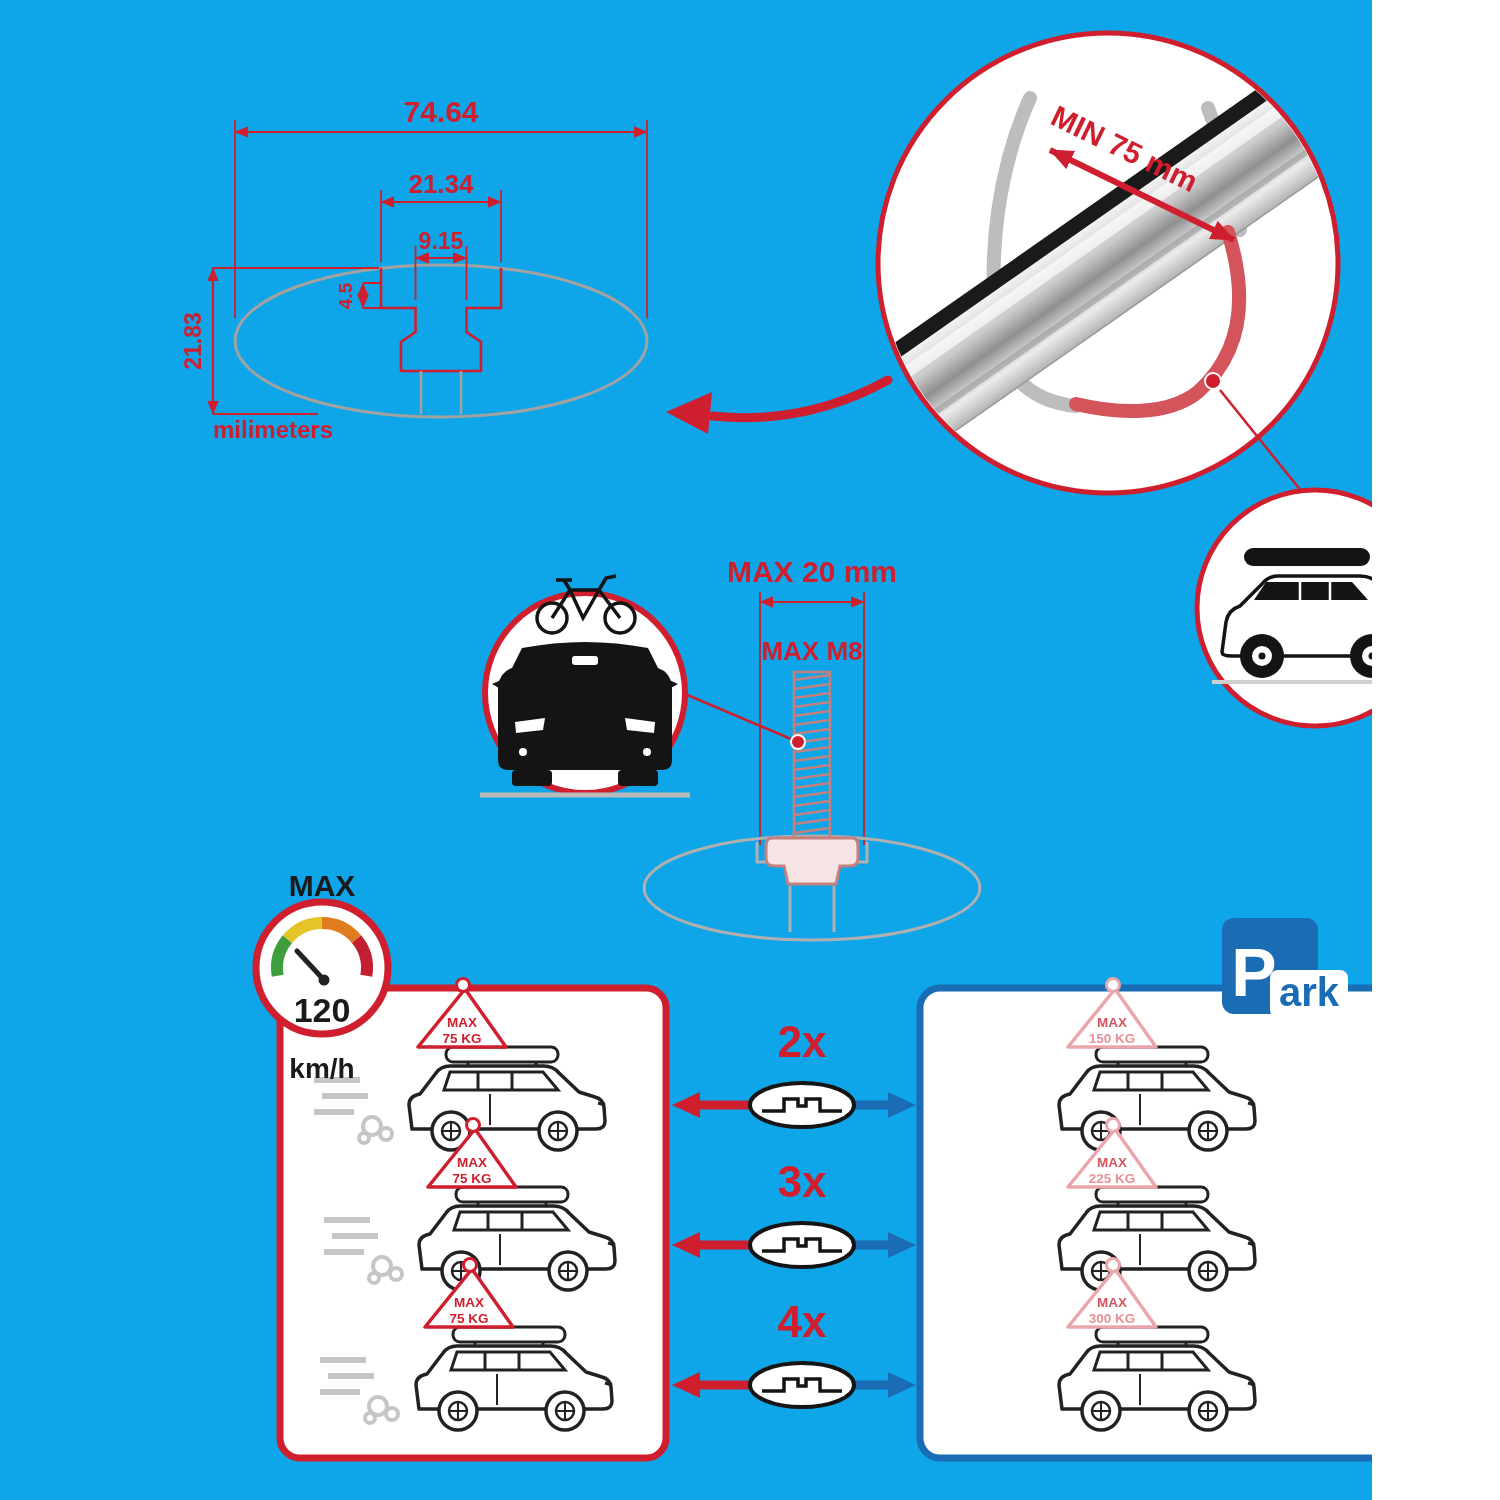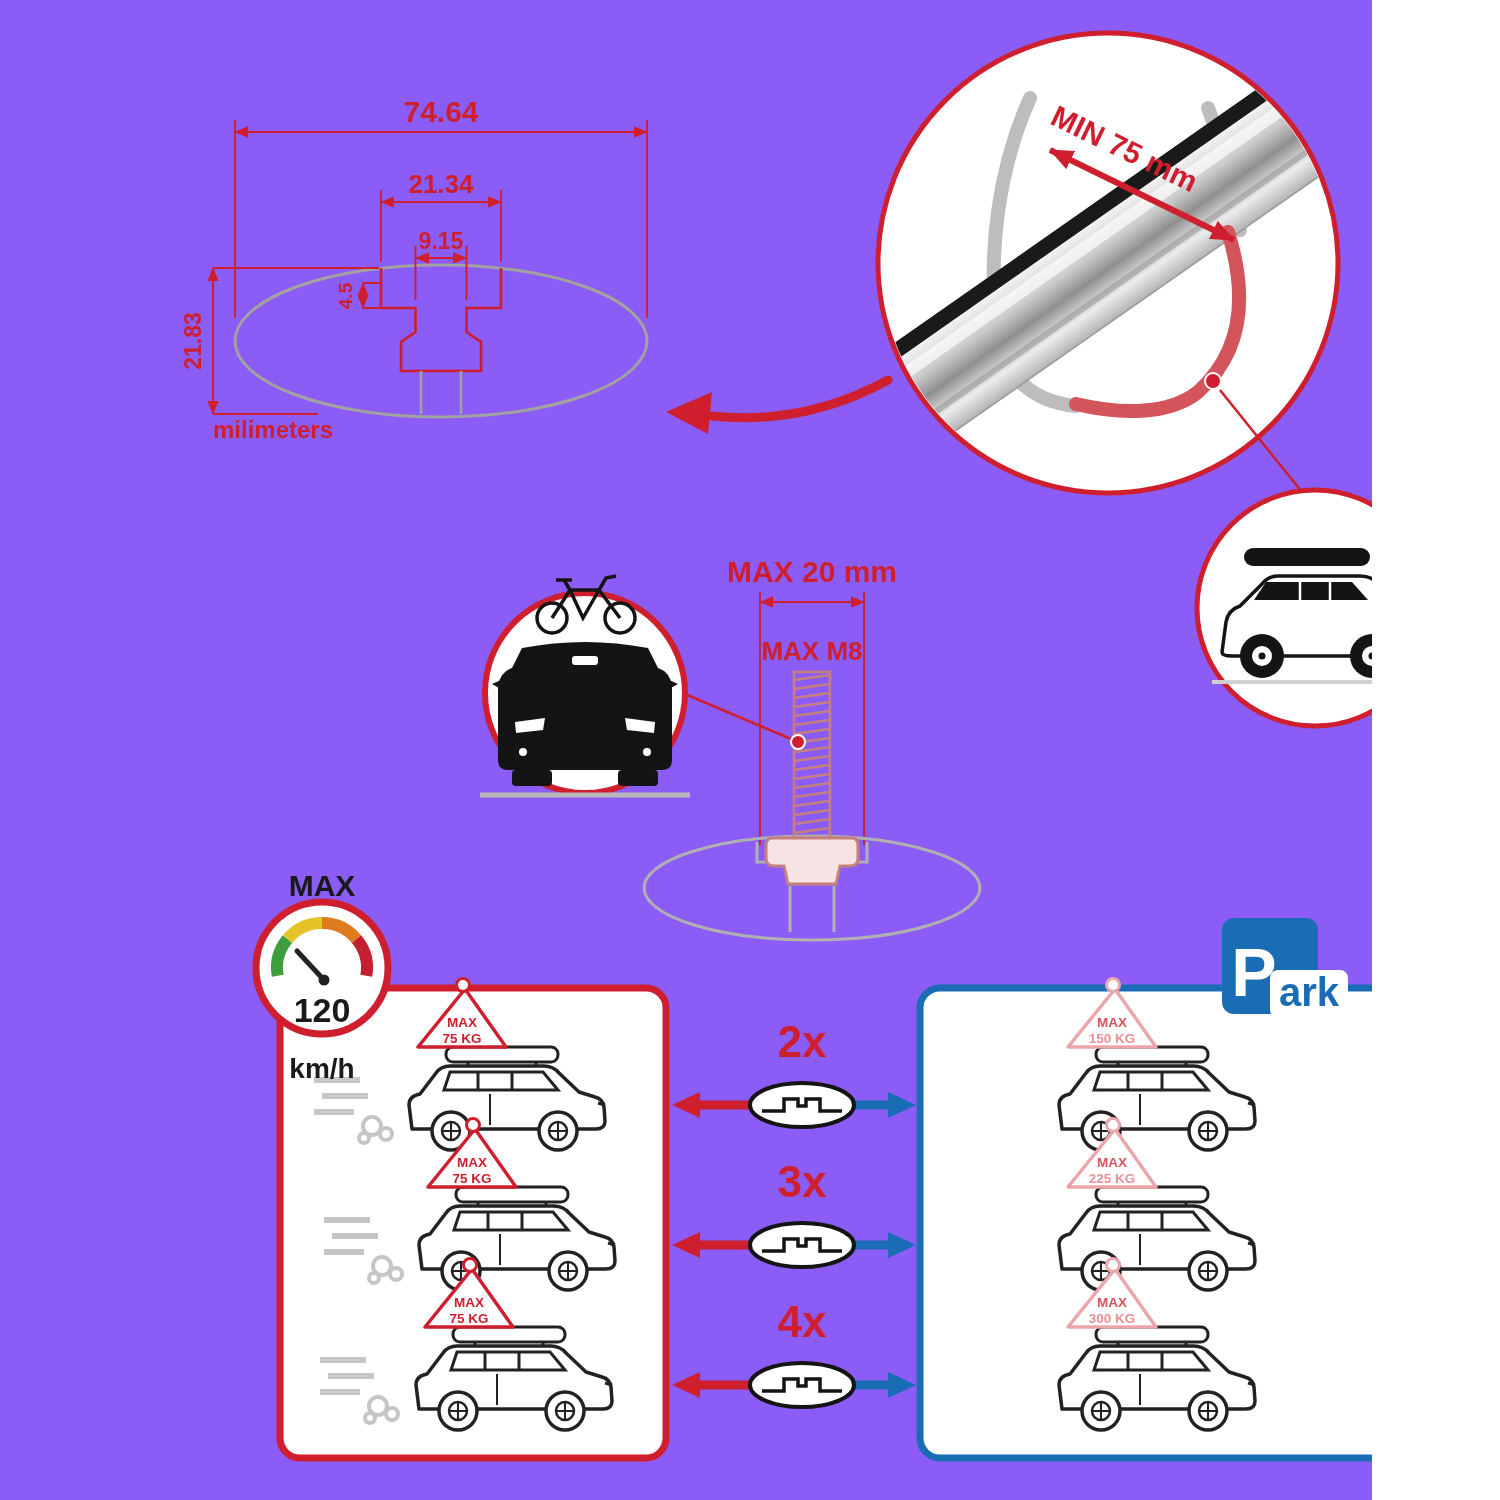--- a/index.html
+++ b/index.html
@@ -1,16 +1,16 @@
 <!DOCTYPE html>
 <html><head>
 <meta charset="utf-8">
 <style>
   html,body{margin:0;padding:0;background:#ffffff;}
-  .stage{position:relative;width:1372px;height:1500px;background:#8b5cf6;overflow:hidden;}
+  .stage{position:relative;width:1372px;height:1500px;background:#0ea5e9;overflow:hidden;}
   svg text{font-family:"Liberation Sans", sans-serif;}
   .dim{fill:#cf1f2e;font-weight:bold;}
   .blk{fill:#1a1a1a;font-weight:bold;}
 </style>
 </head>
 <body>
 
 <div class="stage">
 <svg width="1500" height="1500" viewBox="0 0 1500 1500">
   <defs>

